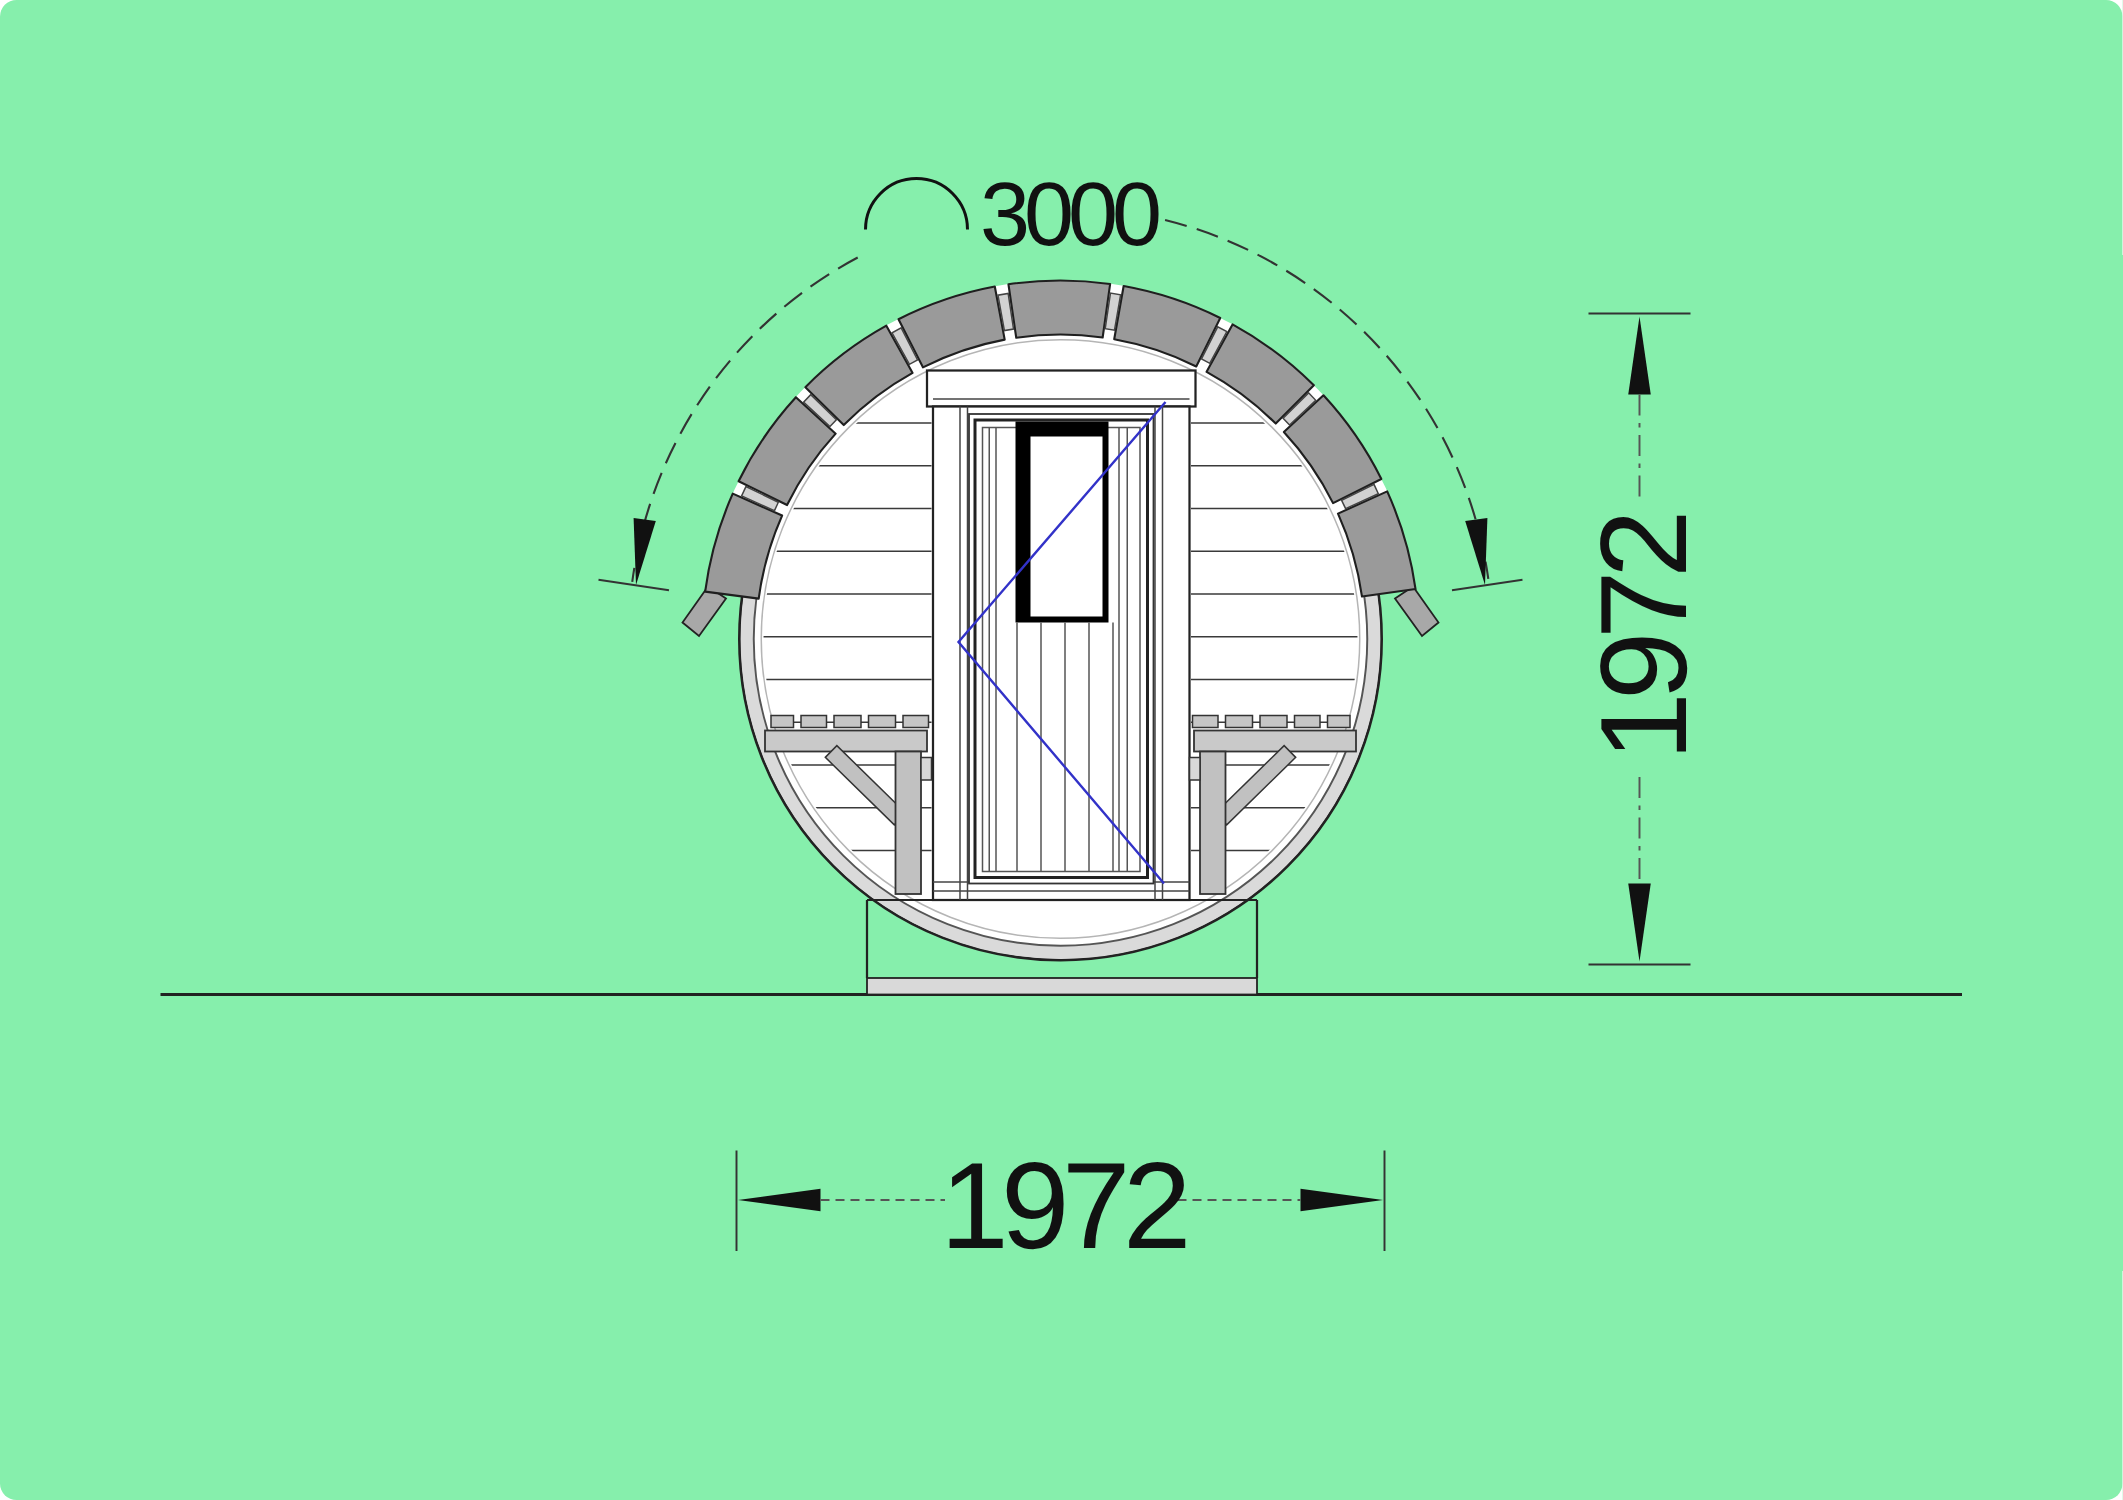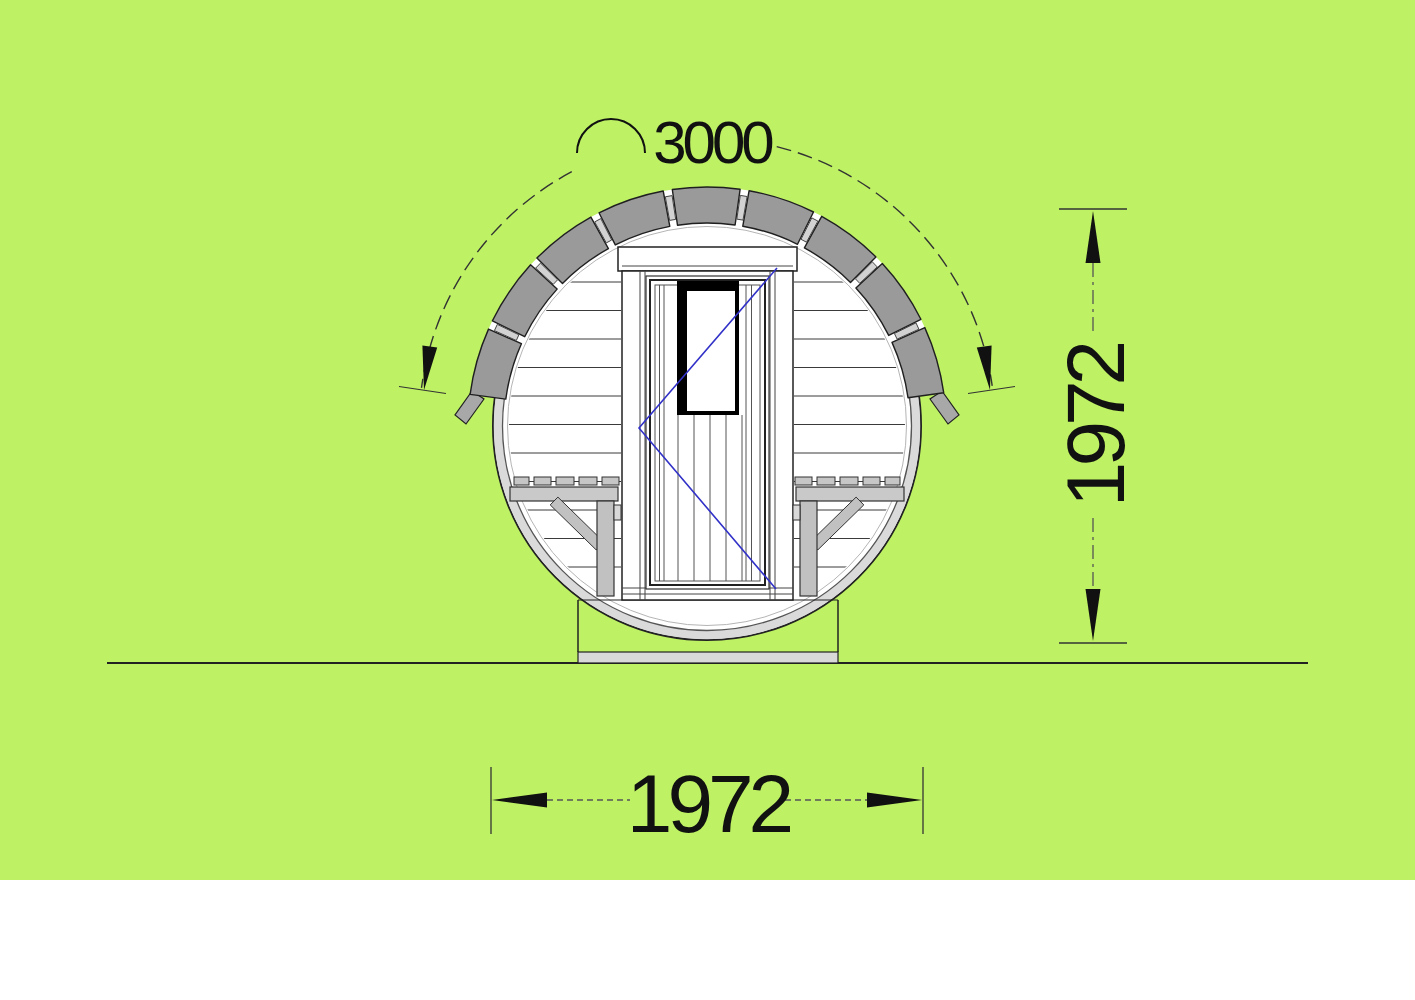--- a/index.html
+++ b/index.html
@@ -1,17 +1,17 @@
 <!DOCTYPE html>
 <html><head>
 <meta charset="utf-8">
 <style>
   html,body{margin:0;padding:0;background:#ffffff;}
-  #canvas{position:relative;width:1415px;height:880px;background:#bef264;overflow:hidden;
-          font-family:"Liberation Sans", sans-serif;}
+  #canvas{position:relative;width:1415px;height:1000px;background:#86efac;overflow:hidden;
+          font-family:"Liberation Sans", sans-serif;border-radius:11px;}
   svg{position:absolute;left:0;top:0;}
   text{font-family:"Liberation Sans", sans-serif;fill:#111111;}
   .dim-big{font-size:82px;letter-spacing:-5px;}
   .dim-mid{font-size:60px;letter-spacing:-4px;}
 </style>
 </head>
 <body>
 
 <div id="canvas">
 <svg width="1415" height="1000" viewBox="0 0 1415 1000" xmlns="http://www.w3.org/2000/svg">

